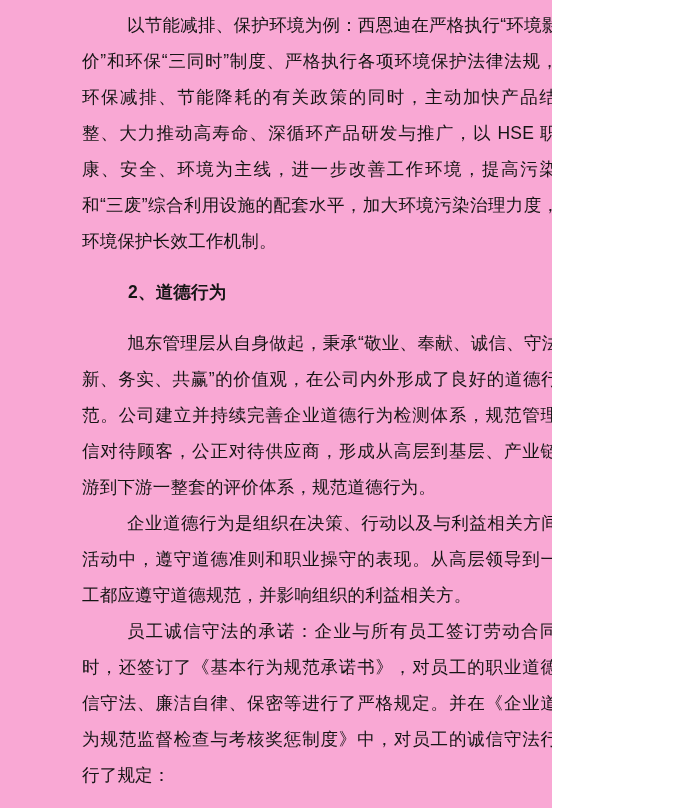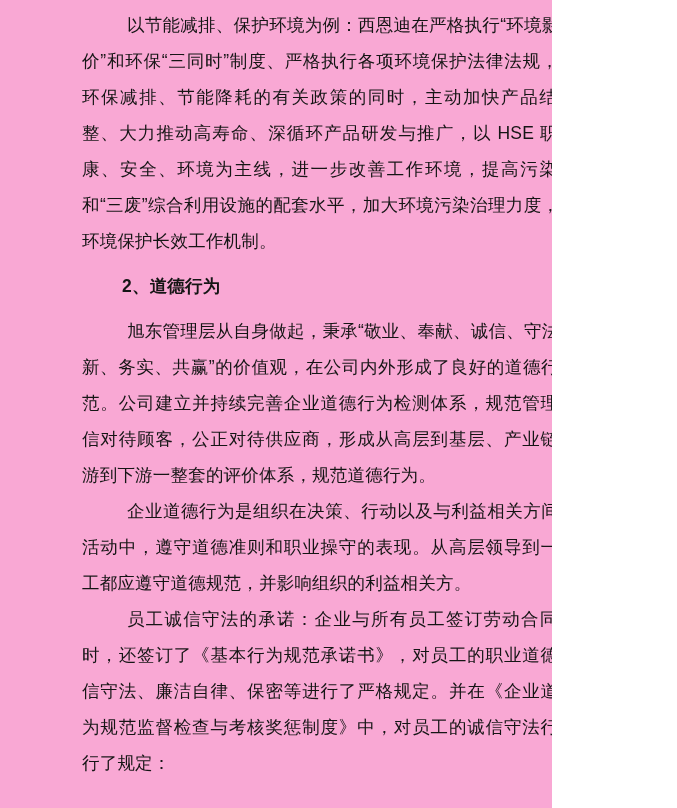--- a/index.html
+++ b/index.html
@@ -26,21 +26,21 @@
     text-align: justify;
     text-justify: inter-ideograph;
     letter-spacing: 0.2px;
   }
   .para {
     text-indent: 45px;
     margin: 0;
   }
   .heading {
     text-indent: 31px;
-    margin: 9px;
+    margin: 15px;
     font-weight: bold;
   }
   .edge-band {
     position: absolute;
     left: 668px;
     top: 0;
     width: 9px;
     height: 808px;
     background: #dcdcdc;
   }

